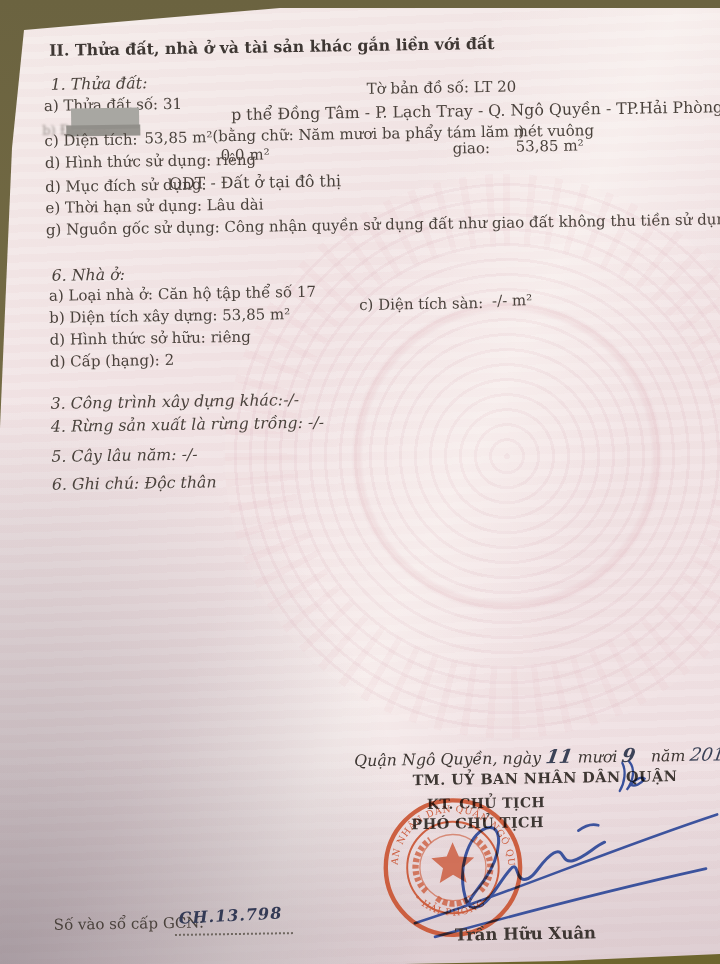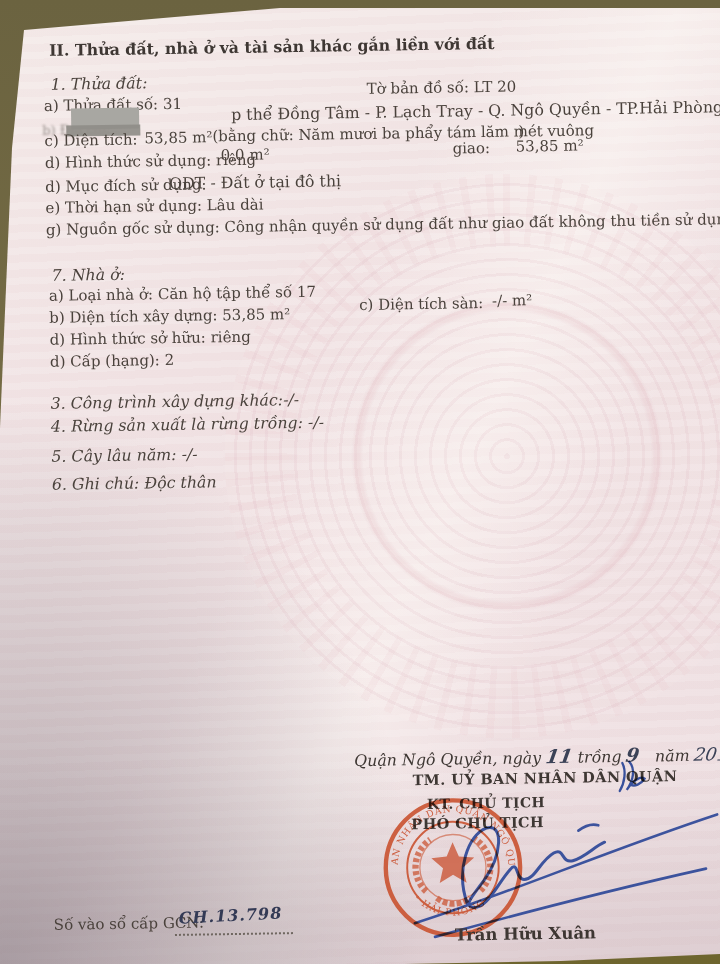--- a/index.html
+++ b/index.html
@@ -81,37 +81,37 @@
     <div class="abs t" style="left:226px;top:136px;">0,0 m²</div>
     <div class="abs t" style="left:458px;top:133px;">giao:</div>
     <div class="abs t" style="left:521px;top:132px;">53,85 m²</div>
 
     <div class="abs t" style="left:50px;top:165px;">d) Mục đích sử dụng:</div>
     <div class="abs t big" style="left:174px;top:163px;">ODT - Đất ở tại đô thị</div>
 
     <div class="abs t" style="left:50px;top:186px;">e) Thời hạn sử dụng: Lâu dài</div>
     <div class="abs t" style="left:50px;top:208px;">g) Nguồn gốc sử dụng: Công nhận quyền sử dụng đất như giao đất không thu tiền sử dụng đất.</div>
 
-    <div class="abs t it big" style="left:55px;top:253px;">7. Nhà ở:</div>
+    <div class="abs t it big" style="left:55px;top:253px;">6. Nhà ở:</div>
     <div class="abs t" style="left:52px;top:274px;">a) Loại nhà ở: Căn hộ tập thể số 17</div>
     <div class="abs t" style="left:52px;top:296px;">b) Diện tích xây dựng: 53,85  m²</div>
     <div class="abs t" style="left:362px;top:288px;">c) Diện tích sàn:</div>
     <div class="abs t" style="left:495px;top:286px;">-/-  m²</div>
     <div class="abs t" style="left:52px;top:318px;">d) Hình thức sở hữu: riêng</div>
     <div class="abs t" style="left:52px;top:340px;">d) Cấp (hạng): 2</div>
 
     <div class="abs t it big" style="left:52px;top:381px;">3. Công trình xây dựng khác:-/-</div>
     <div class="abs t it big" style="left:52px;top:404px;">4. Rừng sản xuất là rừng trồng: -/-</div>
     <div class="abs t it big" style="left:52px;top:434px;">5. Cây lâu năm: -/-</div>
     <div class="abs t it big" style="left:52px;top:462px;">6. Ghi chú: Độc thân</div>
 
     <div class="abs datewrap" style="left:350px;top:740px;">
       <span class="t it big dark">Quận Ngô Quyền, ngày</span>
       <span class="hand" style="font-size:19px;font-weight:bold;">11</span>
-      <span class="t it big dark">trồng</span>
+      <span class="t it big dark">mươi</span>
       <span class="hand" style="font-size:19px;font-weight:bold;">9</span>
       <span class="t it big dark" style="margin-left:10px;">năm</span>
       <span class="hand" style="font-size:18px;">2015</span>
     </div>
     <div class="abs t b dark" style="left:408px;top:764px;font-size:14.5px;letter-spacing:.4px;">TM. UỶ BAN NHÂN DÂN QUẬN</div>
     <div class="abs t b dark" style="left:422px;top:789px;font-size:14px;letter-spacing:.4px;">KT. CHỦ TỊCH</div>
     <div class="abs t b dark" style="left:406px;top:808px;font-size:14.5px;letter-spacing:.4px;">PHÓ CHỦ TỊCH</div>
 
     <svg class="seal-svg" width="146" height="146" viewBox="0 0 150 150">
       <g stroke="#c94e2b" fill="none">

